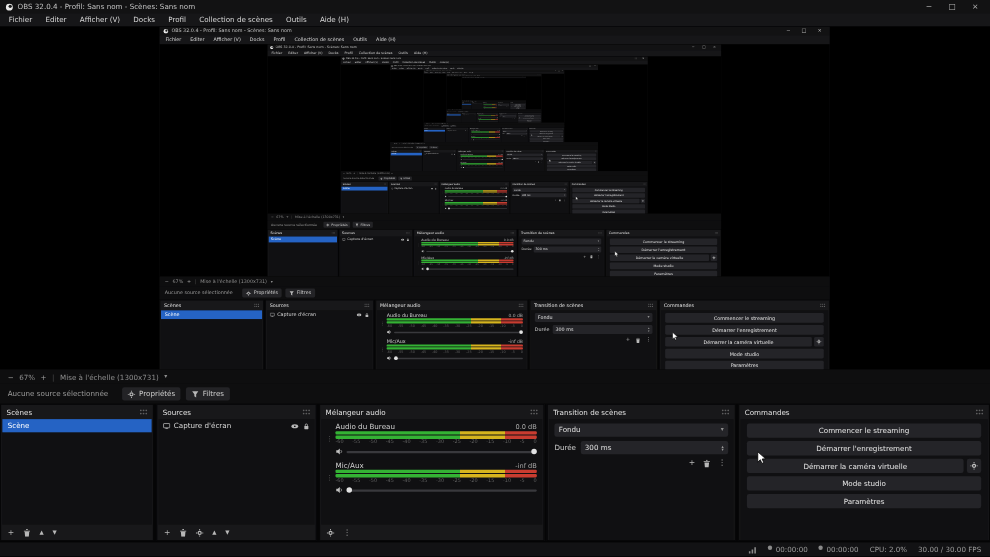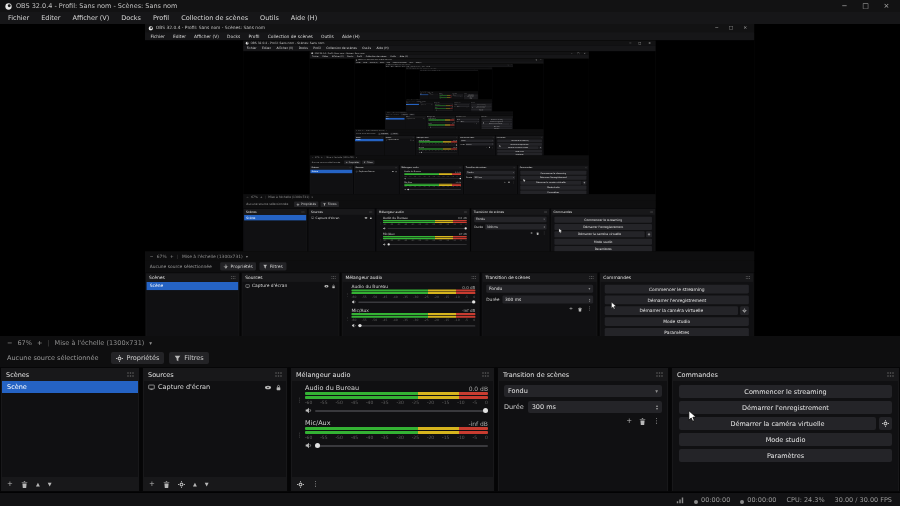--- a/index.html
+++ b/index.html
@@ -98,21 +98,21 @@
              justify-content:center; font-size:6.5px; color:#e6e6e6; white-space:nowrap; }
   .cam-row { display:flex; gap:3px; }
   .cam-row .cmd-btn { flex:1; }
   .sq-btn { width:13px; height:13px; background:#242428; border-radius:2px; display:flex;
             align-items:center; justify-content:center; color:#c0c0c0; }
 
   
   .statusbar { position:absolute; bottom:0; left:0; right:0; height:14px; background:#121214;
                border-top:1px solid #020203; display:flex; align-items:center; justify-content:flex-end;
                gap:10px; padding-right:8px; font-size:6.5px; color:#9c9c9c; }
-  .sb-item { display:flex; align-items:flex-end; gap:3px; }
+  .sb-item { display:flex; align-items:flex-start; gap:3px; }
   .sb-dot { width:4px; height:4px; border-radius:50%; background:#8a8a8a; }
 
   .cursor { position:absolute; left:688px; top:410px; width:9px; height:13px; z-index:40; }
 </style>
 </head>
 <body>
 
 <div class="obs-window" id="obs-root">
 
   <div class="titlebar">
@@ -2390,21 +2390,21 @@
       </svg>
     </span>
     <span class="sb-item">
       <span class="sb-dot"></span>
       <span>00:00:00</span>
     </span>
     <span class="sb-item">
       <span class="sb-dot"></span>
       <span>00:00:00</span>
     </span>
-    <span>CPU: 24.3%</span>
+    <span>CPU: 2.0%</span>
     <span>30.00 / 30.00 FPS</span>
   </div>
 
   <svg class="cursor" viewBox="0 0 12 18">
     <path d="M1 1v13l3.2-3 2 4.6 2.3-1-2-4.5 4.3-.4z" fill="#ffffff" stroke="#000000" stroke-width="1"></path>
   </svg>
 
 </div>
 
 </body></html>

